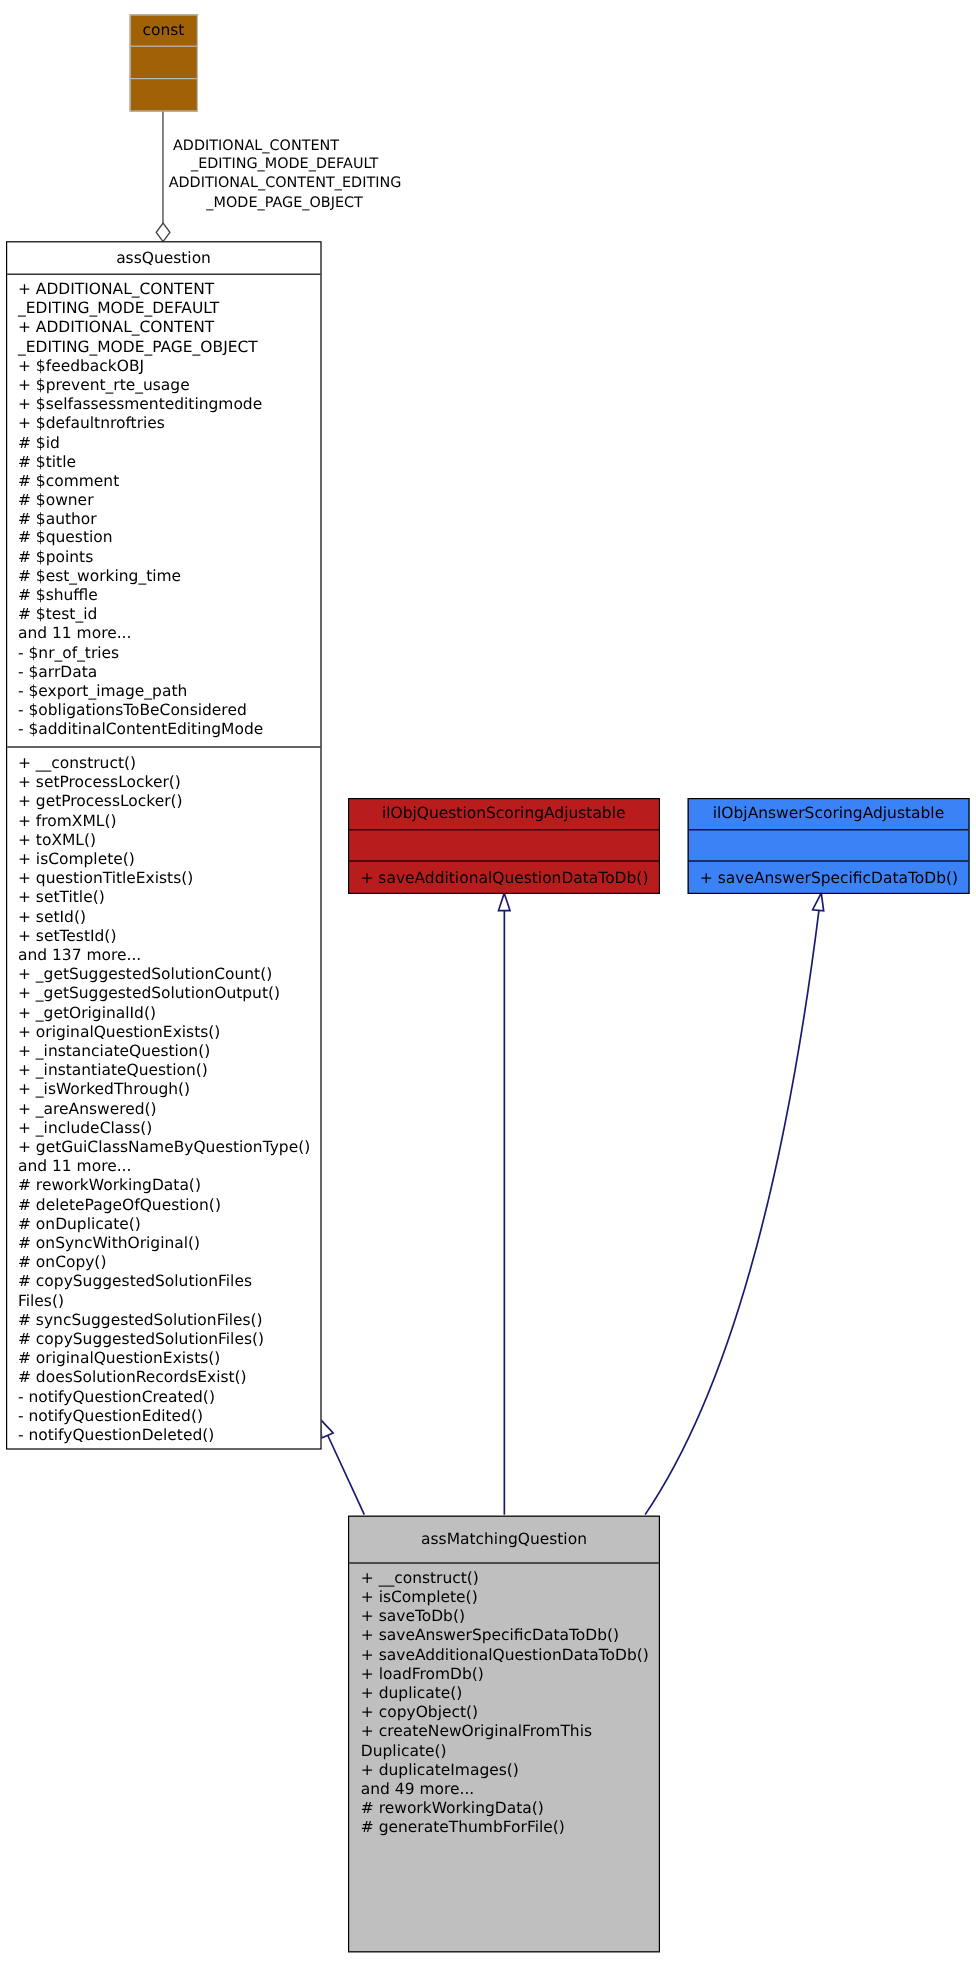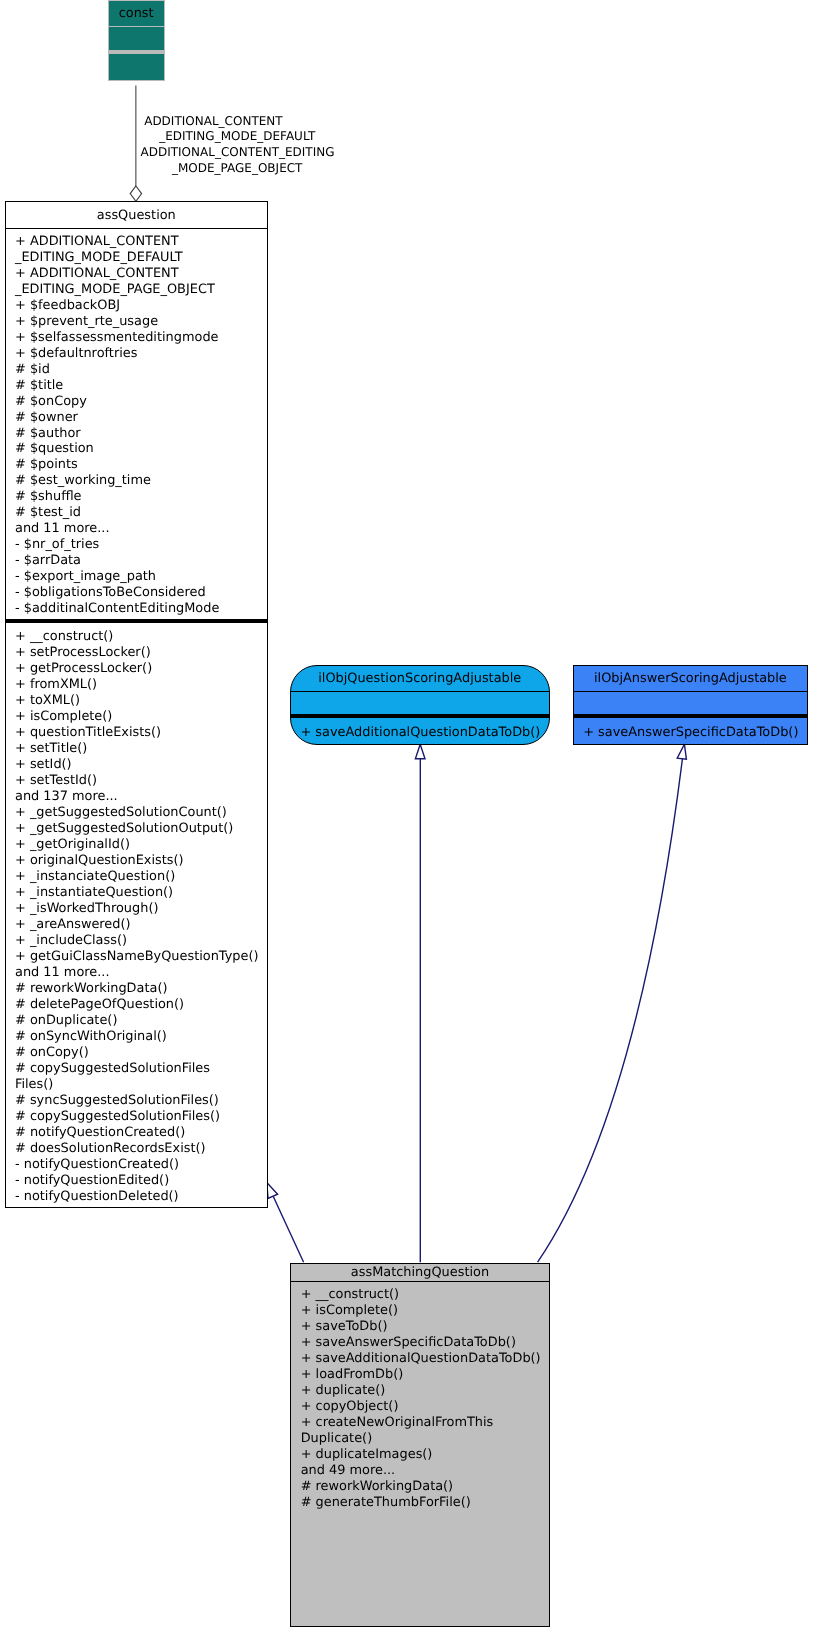--- a/index.html
+++ b/index.html
@@ -4,21 +4,21 @@
 <style>
   html,body{margin:0;padding:0;background:#ffffff;}
   body{width:813px;height:1637px;overflow:hidden;
        font-family:"DejaVu Sans",sans-serif;color:#000;
        -webkit-font-smoothing:antialiased;text-rendering:geometricPrecision;}
   #graph{position:relative;width:813px;height:1637px;transform:translateZ(0);}
   .node{position:absolute;box-sizing:border-box;border:1px solid #000;}
   .sect{box-sizing:border-box;overflow:hidden;}
   .hdr{display:flex;align-items:center;justify-content:center;border-bottom:1px solid #000;}
   .attrs,.meths{padding-top:5px;padding-left:9.4px;}
-  .attrs{border-bottom:4px solid #c2410c;}
+  .attrs{border-bottom:1px solid #c2410c;}
   .row{font-size:12.9px;line-height:15.99px;white-space:pre;height:15.99px;}
   .title{font-size:12.9px;line-height:15.95px;white-space:pre;position:relative;top:0.9px;}
   svg#edges{position:absolute;left:0;top:0;width:813px;height:1637px;overflow:visible;}
   .elabel{position:absolute;font-size:12px;line-height:15.8px;white-space:pre;
           transform:translate(-50%,-50%);}
 </style>
 </head>
 <body>
 
 <div id="graph">
@@ -38,21 +38,21 @@
     </g>
     <g>
       <path d="M682.4,759.0 Q638.0,1114.0 537.6,1262.2" stroke="#191970" stroke-width="1.4" fill="none"></path>
       <path d="M684.4,744.2 L686.4,759.1 L677.2,758.1 Z" stroke="#191970" stroke-width="1.4" stroke-linejoin="miter" fill="#ffffff"></path>
     </g>
   </svg>
   <div class="elabel" style="left:213.4px;top:121.5px;">ADDITIONAL_CONTENT</div>
   <div class="elabel" style="left:237.2px;top:137.2px;">_EDITING_MODE_DEFAULT</div>
   <div class="elabel" style="left:237.5px;top:153.4px;">ADDITIONAL_CONTENT_EDITING</div>
   <div class="elabel" style="left:237.2px;top:169.0px;">_MODE_PAGE_OBJECT</div>
-  <div class="node" style="left:107.6px;top:0;width:57.2px;height:80.8px;background:#0f766e;border-color:#bababa;">
+  <div class="node" style="left:107.6px;top:12px;width:57.2px;height:80.8px;background:#a16207;border-color:#bababa;">
     <div class="sect hdr" style="height:25.8px;border-bottom-color:#bababa;">
       <div class="title">const</div>
     </div>
     <div class="sect attrs" style="height:27.2px;border-bottom-color:#bababa;padding-top:5.0px;">
     </div>
     <div class="sect meths" style="height:27.8px;padding-top:5.0px;">
     </div>
   </div>
   <div class="node" style="left:4.6px;top:201.2px;width:263.4px;height:1006.9px;background:#ffffff;border-color:#000000;">
     <div class="sect hdr" style="height:26.5px;border-bottom-color:#000000;text-align:center;">
@@ -62,21 +62,21 @@
       <div class="row">+ ADDITIONAL_CONTENT</div>
       <div class="row">_EDITING_MODE_DEFAULT</div>
       <div class="row">+ ADDITIONAL_CONTENT</div>
       <div class="row">_EDITING_MODE_PAGE_OBJECT</div>
       <div class="row">+ $feedbackOBJ</div>
       <div class="row">+ $prevent_rte_usage</div>
       <div class="row">+ $selfassessmenteditingmode</div>
       <div class="row">+ $defaultnroftries</div>
       <div class="row"># $id</div>
       <div class="row"># $title</div>
-      <div class="row"># $onCopy</div>
+      <div class="row"># $comment</div>
       <div class="row"># $owner</div>
       <div class="row"># $author</div>
       <div class="row"># $question</div>
       <div class="row"># $points</div>
       <div class="row"># $est_working_time</div>
       <div class="row"># $shuffle</div>
       <div class="row"># $test_id</div>
       <div class="row">and 11 more...</div>
       <div class="row">- $nr_of_tries</div>
       <div class="row">- $arrData</div>
@@ -109,49 +109,49 @@
       <div class="row">and 11 more...</div>
       <div class="row"># reworkWorkingData()</div>
       <div class="row"># deletePageOfQuestion()</div>
       <div class="row"># onDuplicate()</div>
       <div class="row"># onSyncWithOriginal()</div>
       <div class="row"># onCopy()</div>
       <div class="row"># copySuggestedSolutionFiles</div>
       <div class="row">Files()</div>
       <div class="row"># syncSuggestedSolutionFiles()</div>
       <div class="row"># copySuggestedSolutionFiles()</div>
-      <div class="row"># notifyQuestionCreated()</div>
+      <div class="row"># originalQuestionExists()</div>
       <div class="row"># doesSolutionRecordsExist()</div>
       <div class="row">- notifyQuestionCreated()</div>
       <div class="row">- notifyQuestionEdited()</div>
       <div class="row">- notifyQuestionDeleted()</div>
     </div>
   </div>
-  <div class="node" style="left:290.0px;top:664.7px;width:259.5px;height:80.1px;background:#0ea5e9;border-color:#000000;border-radius:27px;">
+  <div class="node" style="left:290.0px;top:664.7px;width:259.5px;height:80.1px;background:#b91c1c;border-color:#000000;">
     <div class="sect hdr" style="height:26.5px;border-bottom-color:#000000;">
       <div class="title">ilObjQuestionScoringAdjustable</div>
     </div>
     <div class="sect attrs" style="height:25.8px;border-bottom-color:#000000;padding-top:5.0px;">
     </div>
     <div class="sect meths" style="height:27.8px;padding-top:6.9px;">
       <div class="row">+ saveAdditionalQuestionDataToDb()</div>
     </div>
   </div>
   <div class="node" style="left:572.8px;top:664.7px;width:235.2px;height:80.1px;background:#3b82f6;border-color:#000000;">
     <div class="sect hdr" style="height:26.5px;border-bottom-color:#000000;">
       <div class="title">ilObjAnswerScoringAdjustable</div>
     </div>
     <div class="sect attrs" style="height:25.8px;border-bottom-color:#000000;padding-top:5.0px;">
     </div>
     <div class="sect meths" style="height:27.8px;padding-top:6.9px;">
       <div class="row">+ saveAnswerSpecificDataToDb()</div>
     </div>
   </div>
   <div class="node" style="left:290.3px;top:1262.6px;width:259.4px;height:364.3px;background:#bfbfbf;border-color:#000000;">
-    <div class="sect hdr" style="height:18px;border-bottom-color:#000000;">
+    <div class="sect hdr" style="height:39px;border-bottom-color:#000000;">
       <div class="title">assMatchingQuestion</div>
     </div>
     <div class="sect meths" style="height:231.0px;padding-top:5.6px;">
       <div class="row">+ __construct()</div>
       <div class="row">+ isComplete()</div>
       <div class="row">+ saveToDb()</div>
       <div class="row">+ saveAnswerSpecificDataToDb()</div>
       <div class="row">+ saveAdditionalQuestionDataToDb()</div>
       <div class="row">+ loadFromDb()</div>
       <div class="row">+ duplicate()</div>

